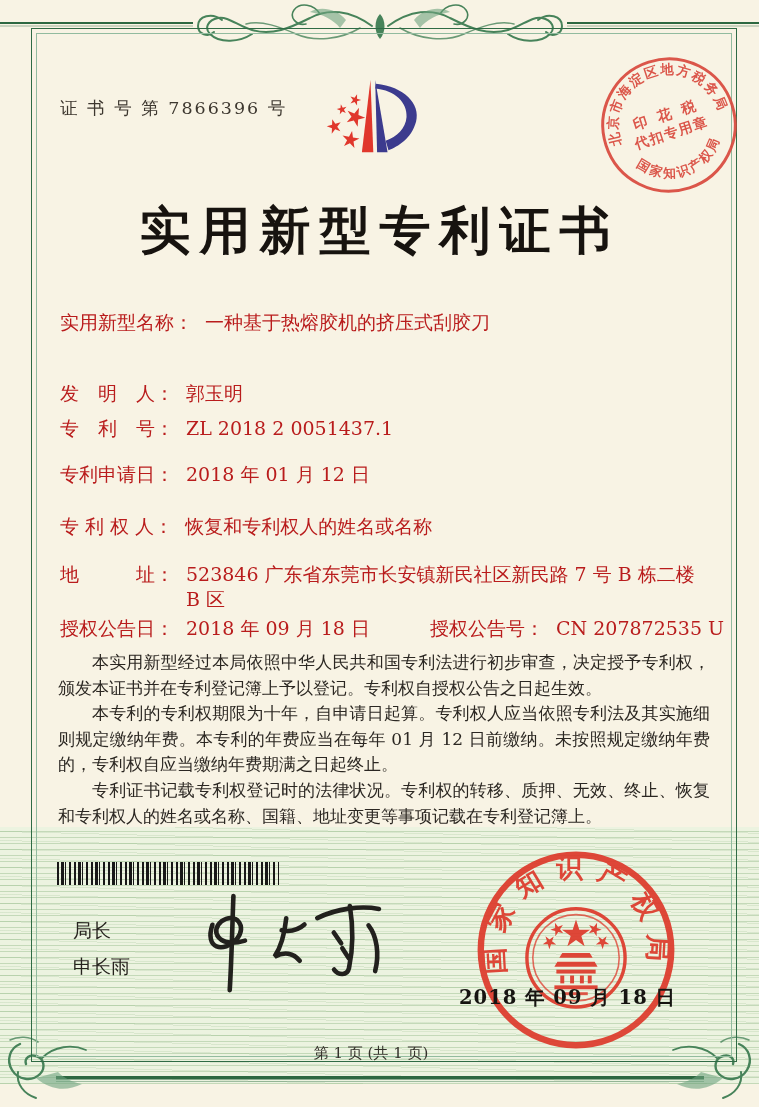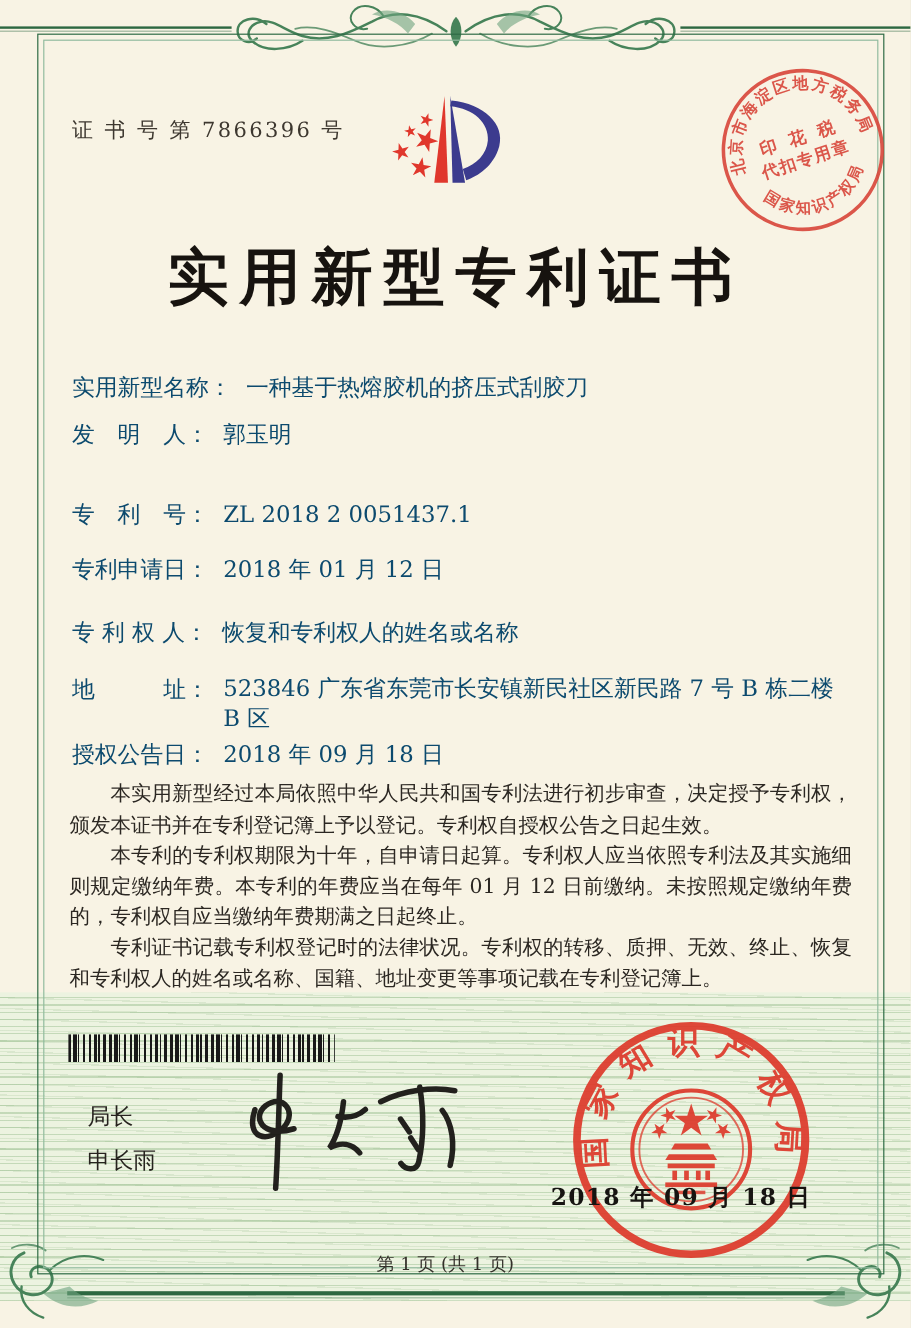--- a/index.html
+++ b/index.html
@@ -17,21 +17,21 @@
     background-image:
       repeating-linear-gradient(0deg, rgba(130,175,120,.38) 0 1px, rgba(0,0,0,0) 1px 6px),
       repeating-linear-gradient(1.5deg, rgba(130,175,120,.18) 0 1px, rgba(0,0,0,0) 1px 9px);
   }
   
   #frame-outer{left:31px;top:28px;width:706px;height:1034px;border:1.5px solid #2f6b45;box-sizing:border-box;}
   #frame-inner{left:36px;top:33px;width:696px;height:1024px;border:1px solid #92bb9f;box-sizing:border-box;}
   #cert-no{left:60px;top:96px;font-size:17.5px;letter-spacing:2px;color:#3d372f;}
   #title{left:0;top:197px;width:759px;text-align:center;font-size:51px;font-weight:700;
          letter-spacing:9px;color:#17130f;}
-  .field-row{position:absolute;left:60px;font-size:19px;color:#0c4a6e;white-space:nowrap;}
+  .field-row{position:absolute;left:60px;font-size:19px;color:#b91c1c;white-space:nowrap;}
   .field-label{display:inline-block;}
   .field-value{margin-left:12px;}
   .field-value.wrap{display:inline-block;white-space:normal;width:512px;vertical-align:top;line-height:25px;}
   .pair2{position:absolute;left:370px;top:0;}
   #paragraphs{left:58px;top:650px;width:652px;font-size:17px;line-height:25.6px;
               text-align:justify;color:#2b2722;}
   #paragraphs p{margin:0;text-indent:2em;}
   #barcode{
     left:57px;top:862px;width:222px;height:23px;
     background:repeating-linear-gradient(90deg,
@@ -136,37 +136,40 @@
     </text>
     <text x="0" y="-6" text-anchor="middle" font-size="14.5" font-weight="700" fill="#d8463a" letter-spacing="3">印 花 税</text>
     <text x="0" y="13" text-anchor="middle" font-size="14" font-weight="700" fill="#d8463a" letter-spacing="1.5">代扣专用章</text>
   </svg>
 
   <div id="title" class="abs">实用新型专利证书</div>
 
   <div class="field-row" style="top:310px">
     <span class="field-label">实用新型名称：</span><span class="field-value">一种基于热熔胶机的挤压式刮胶刀</span>
   </div>
-  <div class="field-row" style="top:349px">
+  <div class="field-row" style="top:381px">
     <span class="field-label">发　明　人：</span><span class="field-value">郭玉明</span>
   </div>
   <div class="field-row" style="top:416px">
     <span class="field-label">专　利　号：</span><span class="field-value">ZL 2018 2 0051437.1</span>
   </div>
   <div class="field-row" style="top:462px">
     <span class="field-label">专利申请日：</span><span class="field-value">2018 年 01 月 12 日</span>
   </div>
   <div class="field-row" style="top:514px">
     <span class="field-label">专 利 权 人：</span><span class="field-value">恢复和专利权人的姓名或名称</span>
   </div>
   <div class="field-row" style="top:562px">
     <span class="field-label" style="vertical-align:top">地　　　址：</span><span class="field-value wrap">523846 广东省东莞市长安镇新民社区新民路 7 号 B 栋二楼 B 区</span>
   </div>
   <div class="field-row" style="top:616px;width:650px">
     <span class="field-label">授权公告日：</span><span class="field-value">2018 年 09 月 18 日</span>
+    <span class="pair2">
+      <span class="field-label">授权公告号：</span><span class="field-value">CN 207872535 U</span>
+    </span>
   </div>
 
   <div id="paragraphs" class="abs">
     <p>本实用新型经过本局依照中华人民共和国专利法进行初步审查，决定授予专利权，颁发本证书并在专利登记簿上予以登记。专利权自授权公告之日起生效。</p>
     <p>本专利的专利权期限为十年，自申请日起算。专利权人应当依照专利法及其实施细则规定缴纳年费。本专利的年费应当在每年 01 月 12 日前缴纳。未按照规定缴纳年费的，专利权自应当缴纳年费期满之日起终止。</p>
     <p>专利证书记载专利权登记时的法律状况。专利权的转移、质押、无效、终止、恢复和专利权人的姓名或名称、国籍、地址变更等事项记载在专利登记簿上。</p>
   </div>
 
   <div id="barcode" class="abs"></div>
 

